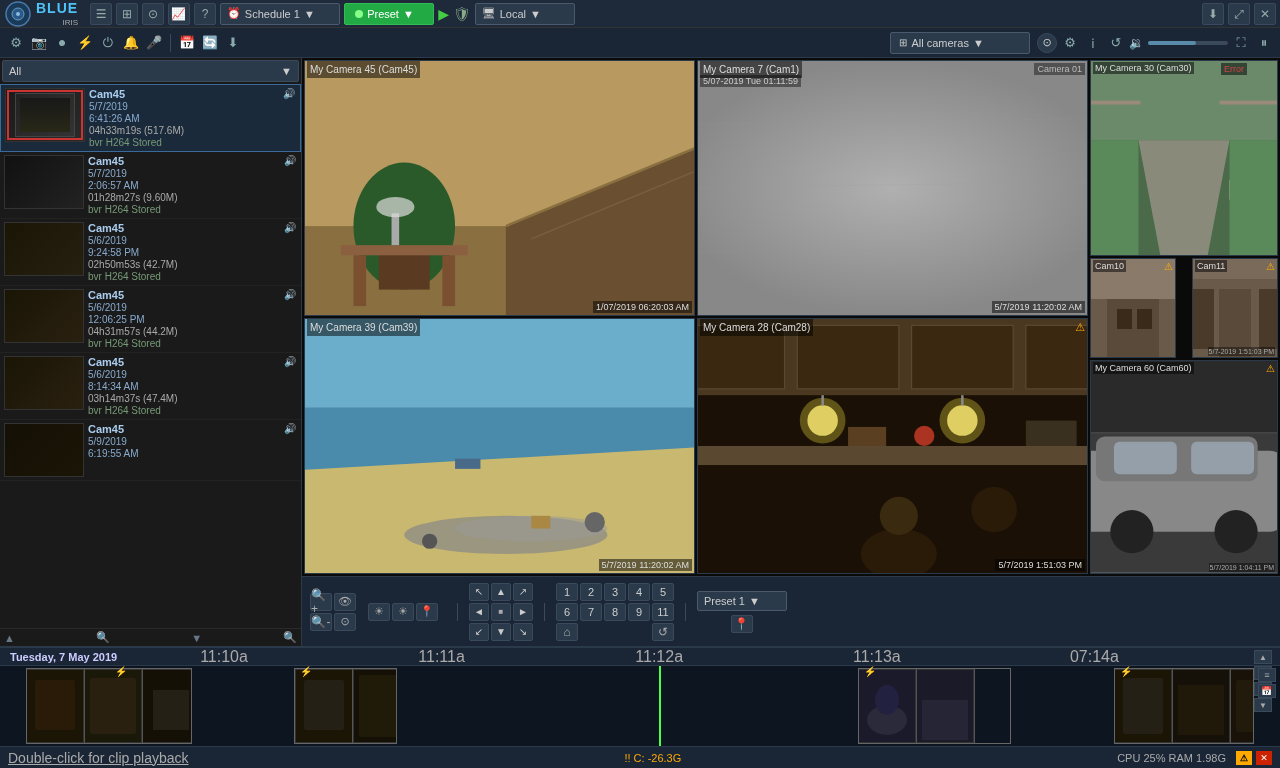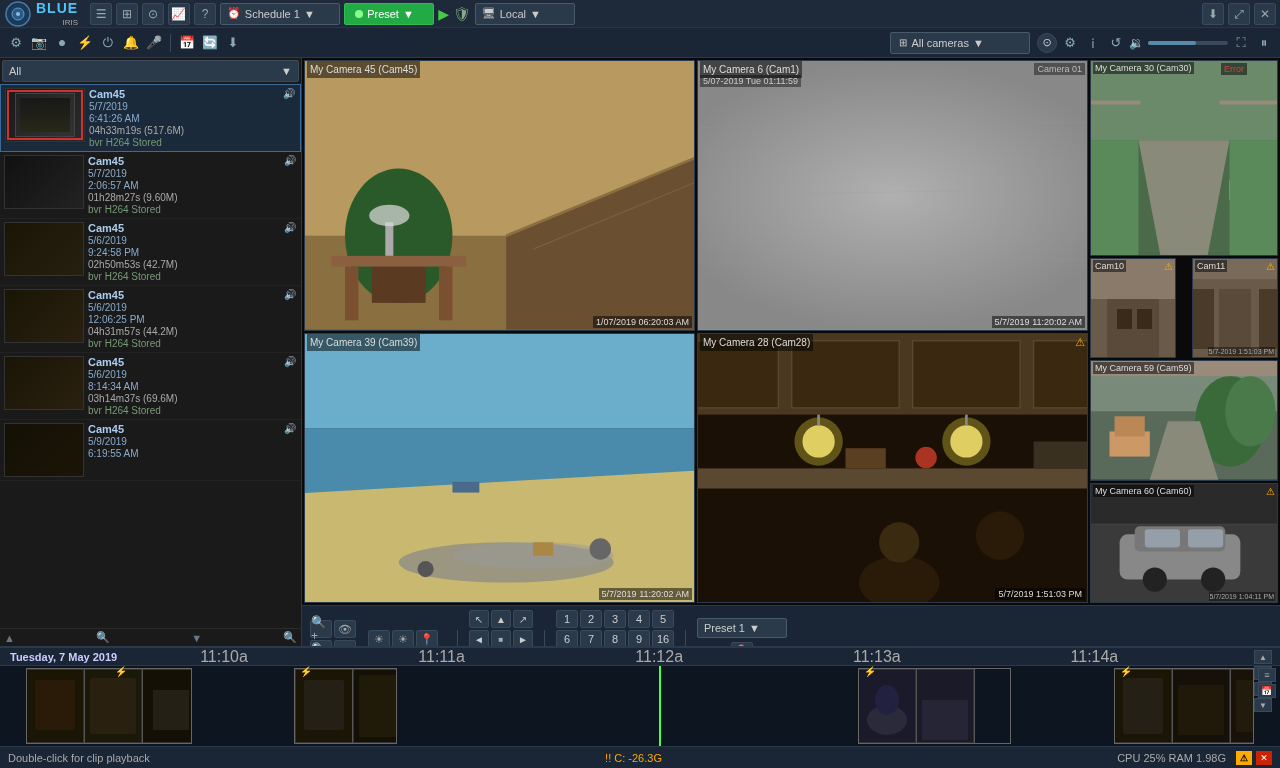--- a/index.html
+++ b/index.html
@@ -446,21 +446,22 @@
       height: 22px;
       background: #1a2535;
       display: flex;
       align-items: center;
       border-top: 1px solid #2a3a4a;
       padding: 0 8px;
       gap: 10px;
     }
     #status-hint {
       color: #aaa;
-      font-size: 11px;
+      font-size: 14px;
+      text-decoration: underline;
     }
     .spacer-status { flex: 1; }
     #storage-warning {
       color: #ffaa00;
       font-weight: normal;
       font-size: 11px;
     }
     #cpu-info {
       color: #aaa;
       font-size: 11px;
@@ -766,21 +767,21 @@
       </div>
 
       <div class="clip-item">
         <div class="clip-thumb">
           <div style="width:100%;height:100%;background:linear-gradient(135deg,#1a1505,#2a2010);"></div>
         </div>
         <div class="clip-info">
           <span class="clip-name">Cam45</span>
           <span class="clip-date">5/6/2019</span>
           <span class="clip-time">8:14:34 AM</span>
-          <span class="clip-duration">03h14m37s (69.6M)</span>
+          <span class="clip-duration">03h14m37s (47.4M)</span>
           <span class="clip-codec">bvr H264 Stored</span>
         </div>
         <span class="clip-vol-icon">🔊</span>
       </div>
 
       <div class="clip-item">
         <div class="clip-thumb">
           <div style="width:100%;height:100%;background:linear-gradient(135deg,#151005,#1a1505);"></div>
         </div>
         <div class="clip-info">
@@ -842,21 +843,21 @@
                   <stop offset="0%" stop-color="#b0b0b0"></stop>
                   <stop offset="100%" stop-color="#888"></stop>
                 </radialGradient>
               </defs>
 
               <line x1="0" y1="50" x2="350" y2="45" stroke="#9a9a9a" stroke-width="0.5" opacity="0.3"></line>
               <line x1="0" y1="100" x2="350" y2="95" stroke="#9a9a9a" stroke-width="0.5" opacity="0.3"></line>
               <line x1="0" y1="150" x2="350" y2="148" stroke="#9a9a9a" stroke-width="0.5" opacity="0.3"></line>
             </svg>
           </div>
-          <div class="cam-label">My Camera 6 (Cam1)</div>
+          <div class="cam-label">My Camera 7 (Cam1)</div>
           <div style="position:absolute;top:14px;left:2px;color:#ccc;font-size:9px;background:rgba(0,0,0,0.4);padding:1px 3px;">5/07-2019 Tue 01:11:59</div>
           <div style="position:absolute;top:2px;right:2px;color:#bbb;font-size:9px;background:rgba(0,0,0,0.4);padding:1px 3px;">Camera 01</div>
           <div class="cam-timestamp">5/7/2019 11:20:02 AM</div>
         </div>
 
         <div class="cam-cell">
           <div style="width:100%;height:100%;">
             <svg width="100%" height="100%" viewBox="0 0 350 200" preserveAspectRatio="xMidYMid slice">
 
               <rect width="350" height="70" fill="#6aaecc"></rect>
@@ -965,40 +966,20 @@
                 <rect x="0" y="30" width="25" height="60" fill="#4a3a2a"></rect>
                 <rect x="70" y="30" width="22" height="60" fill="#4a3a2a"></rect>
               </svg>
             </div>
             <div class="small-cam-label">Cam11</div>
             <div style="position:absolute;top:2px;right:2px;color:#ffaa00;font-size:10px;">⚠</div>
             <div style="position:absolute;bottom:1px;right:2px;color:#aaa;font-size:7px;background:rgba(0,0,0,0.4);padding:1px;">5/7-2019 1:51:03 PM</div>
           </div>
         </div>
 
-        <div id="cam59-cell" style="flex:1;">
-          <div style="width:100%;height:100%;">
-            <svg width="100%" height="100%" viewBox="0 0 188 118" preserveAspectRatio="xMidYMid slice">
-              <rect width="188" height="118" fill="#5a6a5a"></rect>
-
-              <rect x="0" y="0" width="188" height="50" fill="#7a8a7a"></rect>
-
-              <ellipse cx="140" cy="60" rx="35" ry="45" fill="#3a6a3a"></ellipse>
-              <ellipse cx="160" cy="50" rx="25" ry="35" fill="#4a7a4a"></ellipse>
-
-              <polygon points="60,118 128,118 110,60 78,60" fill="#8a8a7a"></polygon>
-
-              <rect x="20" y="70" width="40" height="25" fill="#cc9966"></rect>
-              <rect x="25" y="55" width="30" height="20" fill="#bb8855"></rect>
-
-              <rect x="0" y="0" width="188" height="15" fill="#9a8a7a"></rect>
-            </svg>
-          </div>
-          <div class="small-cam-label">My Camera 59 (Cam59)</div>
-        </div>
 
         <div id="cam60-cell" style="flex:1;">
           <div style="width:100%;height:100%;">
             <svg width="100%" height="100%" viewBox="0 0 188 118" preserveAspectRatio="xMidYMid slice">
               <rect width="188" height="118" fill="#2a2a2a"></rect>
 
               <rect x="0" y="40" width="188" height="78" fill="#3a3a3a"></rect>
 
               <rect x="30" y="50" width="120" height="45" rx="8" fill="#888"></rect>
               <rect x="45" y="42" width="90" height="25" rx="5" fill="#777"></rect>
@@ -1066,21 +1047,21 @@
         <div style="display:grid;grid-template-columns:repeat(5,22px);gap:2px;">
           <div class="num-btn">1</div>
           <div class="num-btn">2</div>
           <div class="num-btn">3</div>
           <div class="num-btn">4</div>
           <div class="num-btn">5</div>
           <div class="num-btn">6</div>
           <div class="num-btn">7</div>
           <div class="num-btn">8</div>
           <div class="num-btn">9</div>
-          <div class="num-btn">16</div>
+          <div class="num-btn">11</div>
           <div class="special-btn">⌂</div>
           <div style="grid-column:span 3;"></div>
           <div class="special-btn">↺</div>
         </div>
       </div>
 
       <div class="sep-v"></div>
 
       <div id="preset-area">
         <div id="preset-dropdown">
@@ -1097,21 +1078,21 @@
 </div>
 
 <div id="timeline-area">
   <div id="timeline-header">
     <span id="date-label">Tuesday, 7 May 2019</span>
 
     <span class="time-label" style="left:17.5%;">11:10a</span>
     <span class="time-label" style="left:34.5%;">11:11a</span>
     <span class="time-label" style="left:51.5%;">11:12a</span>
     <span class="time-label" style="left:68.5%;">11:13a</span>
-    <span class="time-label" style="left:85.5%;">11:14a</span>
+    <span class="time-label" style="left:85.5%;">07:14a</span>
 
     <div id="timeline-scroll">
       <div class="tl-icon-btn">▲</div>
       <div class="tl-icon-btn">+</div>
       <div class="tl-icon-btn">-</div>
       <div class="tl-icon-btn">▼</div>
     </div>
   </div>
 
   <div id="timeline-tracks">

